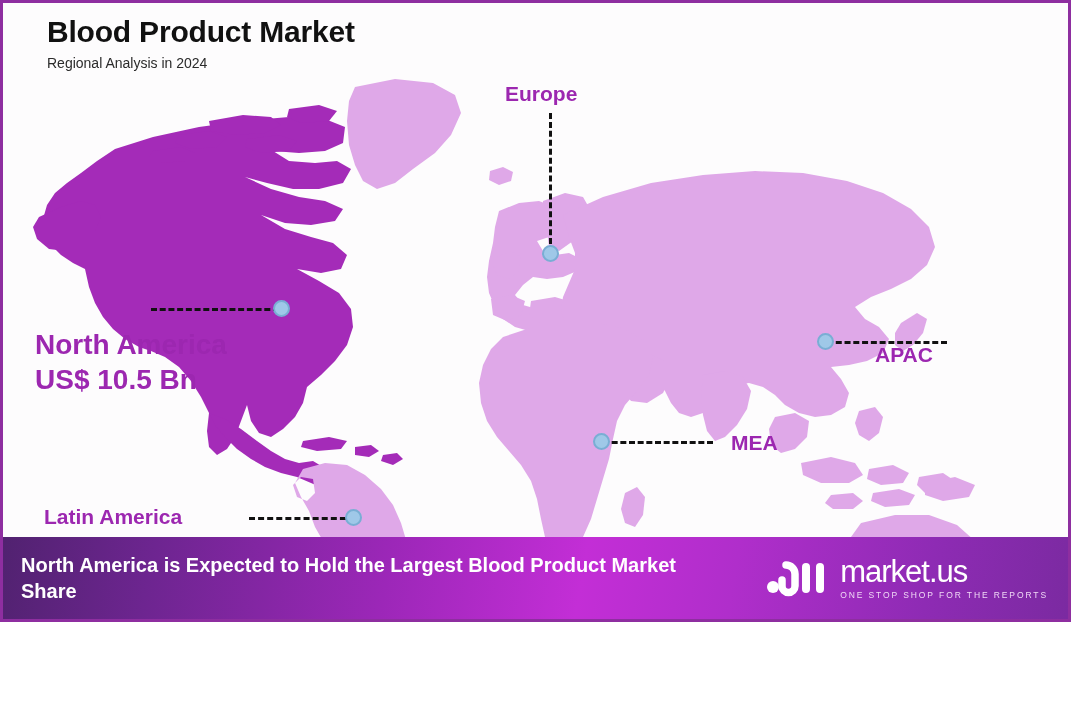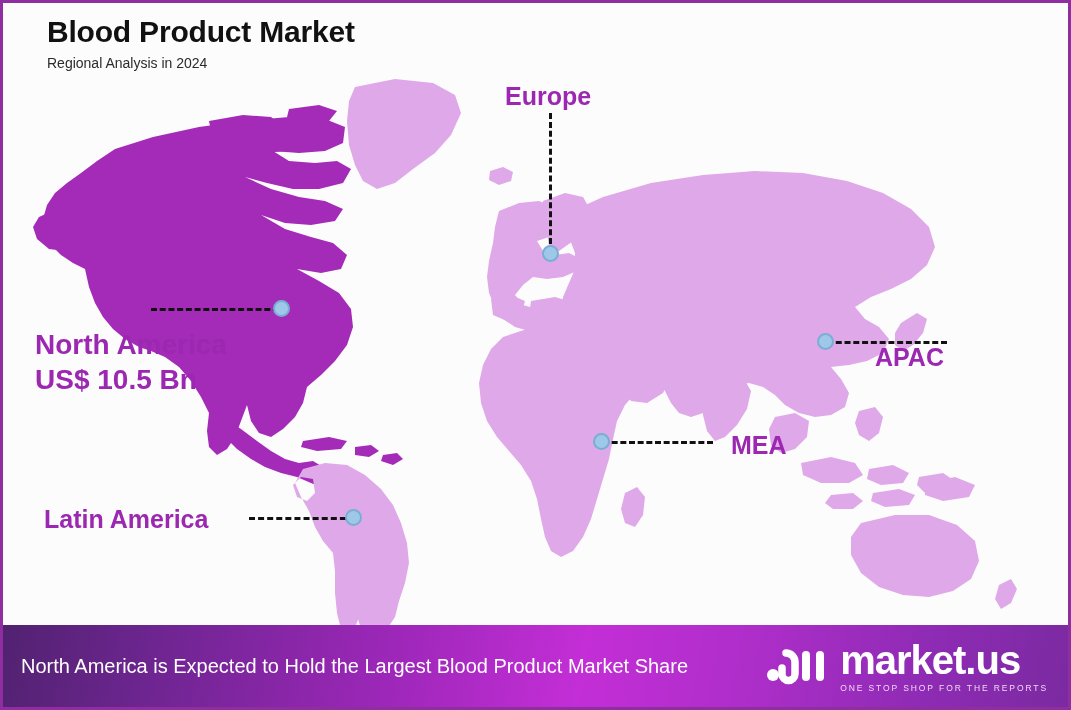--- a/index.html
+++ b/index.html
@@ -8,21 +8,21 @@
     padding: 0;
     background: #ffffff;
   }
   body {
     font-family: "Liberation Sans", sans-serif;
   }
 
   #infographic {
     position: relative;
     width: 1071px;
-    height: 710px;
+    height: 622px;
     box-sizing: border-box;
     background: #fdfcfd;
     border: 3px solid #8e2ea0;
     overflow: hidden;
   }
 
   
   .header {
     position: absolute;
     left: 44px;
@@ -71,21 +71,21 @@
     height: 710px;
     z-index: 4;
     pointer-events: none;
   }
   .overlay > * { pointer-events: auto; }
 
   .region-label {
     position: absolute;
     color: #9c27b0;
     font-weight: bold;
-    font-size: 25px;
+    font-size: 21px;
     line-height: 1.25;
     white-space: nowrap;
   }
   .region-label .region-value {
     display: block;
   }
   .region-label.na { left: 16px; top: 324px; font-size: 28px; margin-left: 16px; }
   .region-label.europe { left: 502px; top: 78px; }
   .region-label.apac { left: 872px; top: 339px; }
   .region-label.mea { left: 728px; top: 427px; }
@@ -142,37 +142,37 @@
     display: flex;
     align-items: center;
     justify-content: space-between;
     box-sizing: border-box;
     padding: 0 26px 0 18px;
     z-index: 7;
   }
   .footer-text {
     color: #ffffff;
     font-size: 20px;
-    font-weight: normal;
+    font-weight: bold;
     line-height: 1.3;
     max-width: 700px;
   }
 
   
   .logo {
     display: flex;
     align-items: center;
     gap: 12px;
   }
   .logo-mark { flex: 0 0 auto; }
   .logo-text { display: flex; flex-direction: column; }
   .logo-word {
     color: #ffffff;
-    font-size: 40px;
-    font-weight: bold;
+    font-size: 31px;
+    font-weight: normal;
     letter-spacing: -1px;
     line-height: 1;
   }
   .logo-tag {
     color: #f0d8f6;
     font-size: 8.5px;
     font-weight: normal;
     letter-spacing: 1.9px;
     margin-top: 4px;
     line-height: 1;

